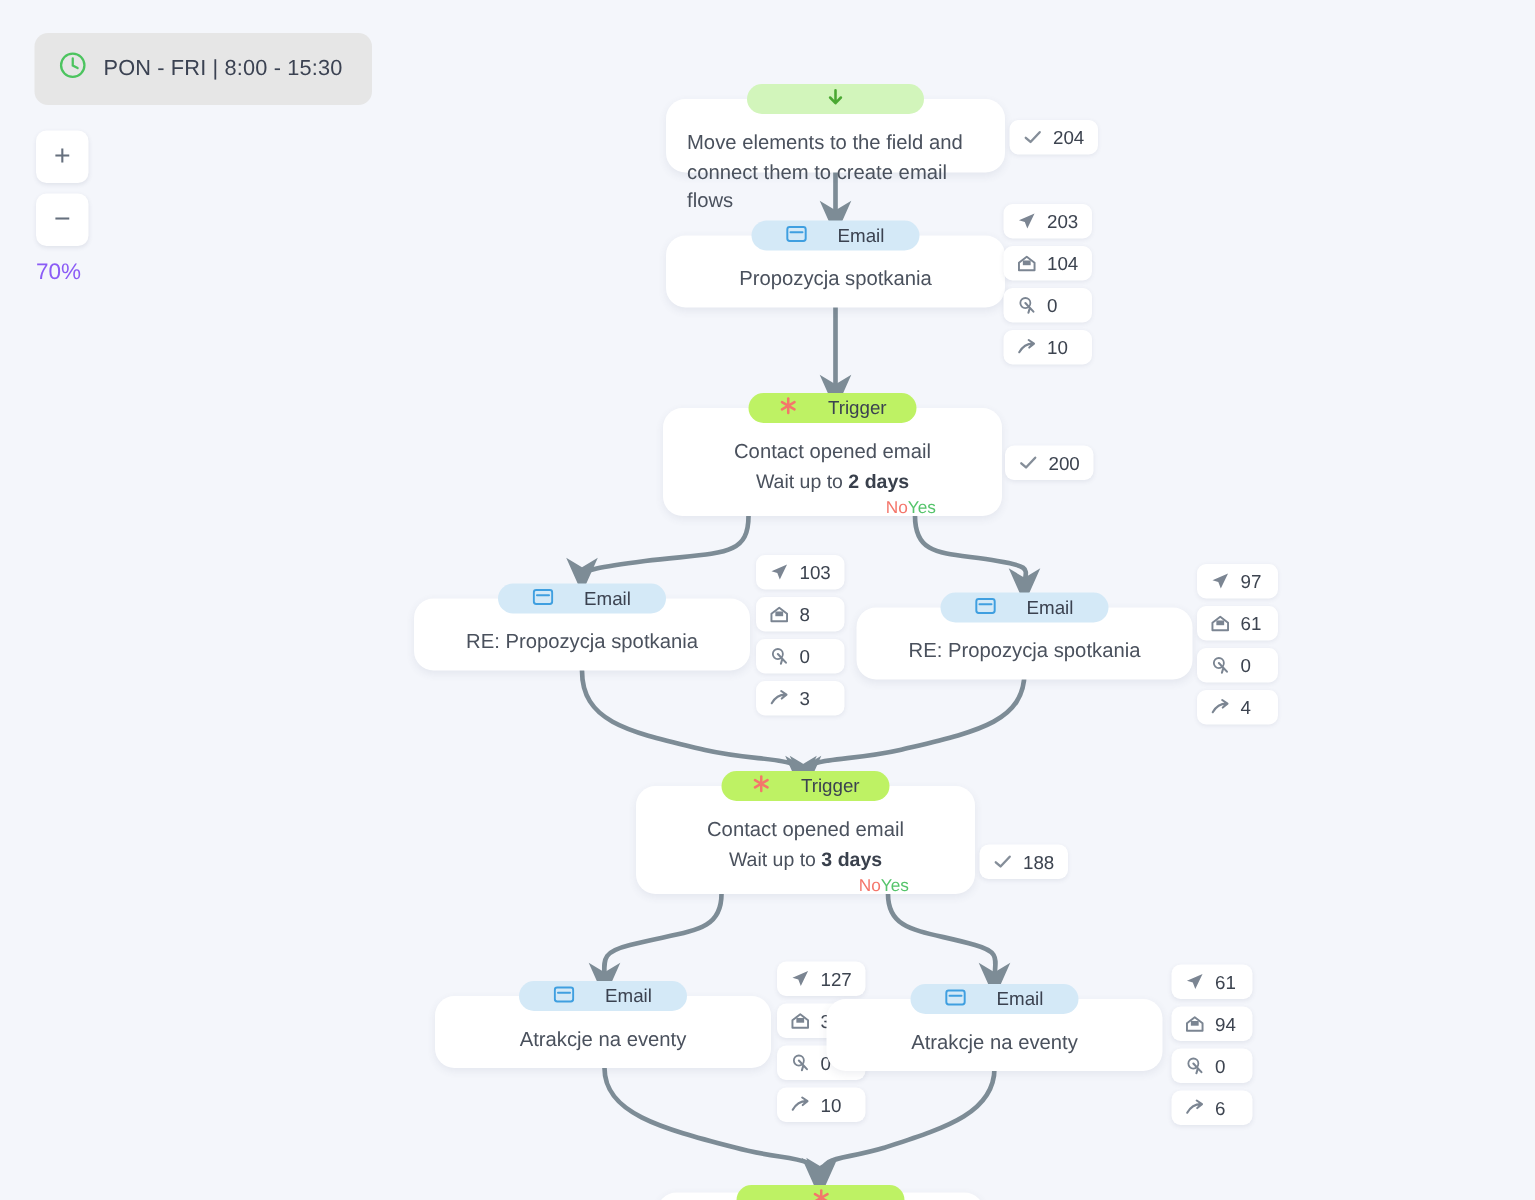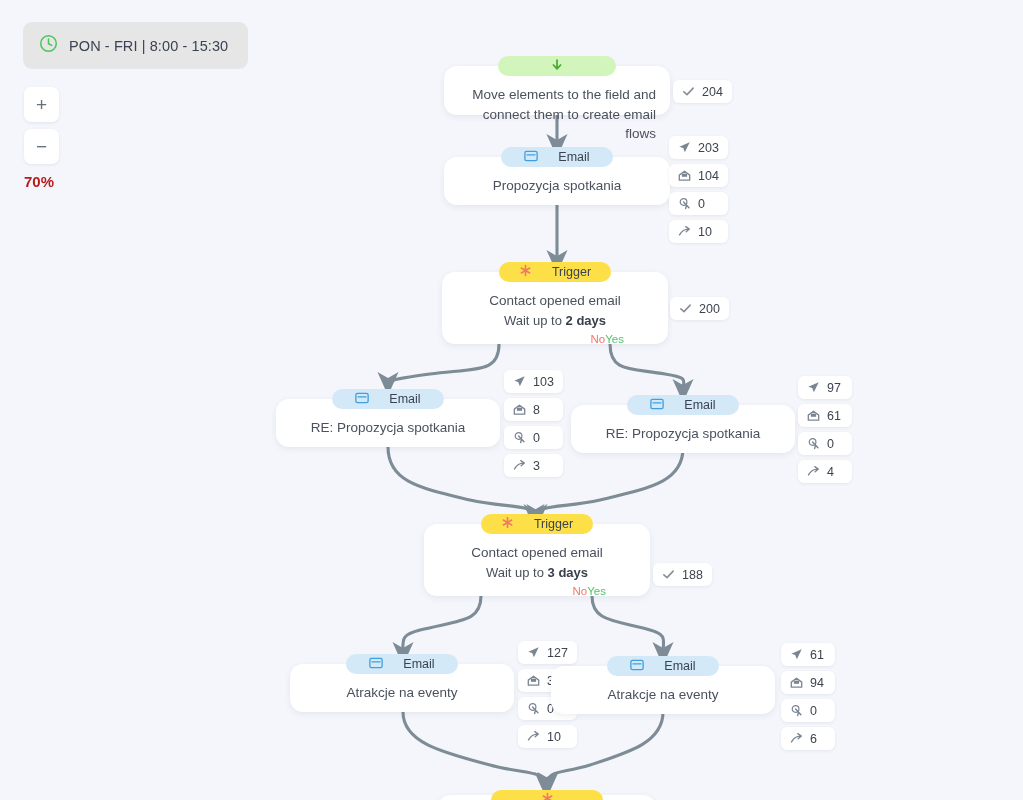--- a/index.html
+++ b/index.html
@@ -35,21 +35,21 @@
     background: #ffffff; border-radius: 7px;
     box-shadow: 0 1px 3px rgba(60,70,95,.10);
     display: flex; align-items: center; justify-content: center;
     color: #66707e; font-size: 19px; line-height: 1;
     cursor: pointer; user-select: none;
   }
   #zoom-in  { top: 87px; }
   #zoom-out { top: 129px; }
   .zoom-level {
     position: absolute; left: 24px; top: 173px;
-    font-size: 15px; font-weight: bold; color: #b91c1c;
+    font-size: 15px; font-weight: normal; color: #8b5cf6;
   }
 
   
   #wires { position: absolute; left: 0; top: 0; width: 1023px; height: 800px; pointer-events: none; }
 
   
   .node {
     position: absolute;
     background: #ffffff;
     border-radius: 13px;
@@ -59,26 +59,26 @@
   }
   .pill {
     position: absolute; top: -10px; left: 50%; transform: translateX(-50%);
     height: 20px; min-width: 112px;
     border-radius: 10px;
     display: flex; align-items: center; justify-content: center; gap: 20px;
     font-size: 12.5px; color: #3d4450; white-space: nowrap;
     padding: 0 16px;
   }
   .pill.email   { background: #d4e9f7; }
-  .pill.trigger { background: #fde047; }
+  .pill.trigger { background: #bef264; }
   .pill.start   { background: #d2f5bb; min-width: 118px; }
   .pill-label { font-size: 12.5px; color: #3b4250; }
 
   .node-title {
-    font-size: 13.5px; color: #4a515d; text-align: right;
+    font-size: 13.5px; color: #4a515d; text-align: left;
     line-height: 1.45; padding: 0 14px;
   }
   .node-sub {
     font-size: 13px; color: #4a515d; text-align: left; margin-top: 2px;
   }
   .node-sub b { font-weight: bold; color: #39404c; }
 
   .branch-row {
     width: 100%; display: flex; justify-content: flex-end;
     padding: 2px 44px 0 44px; margin-top: 3px;

